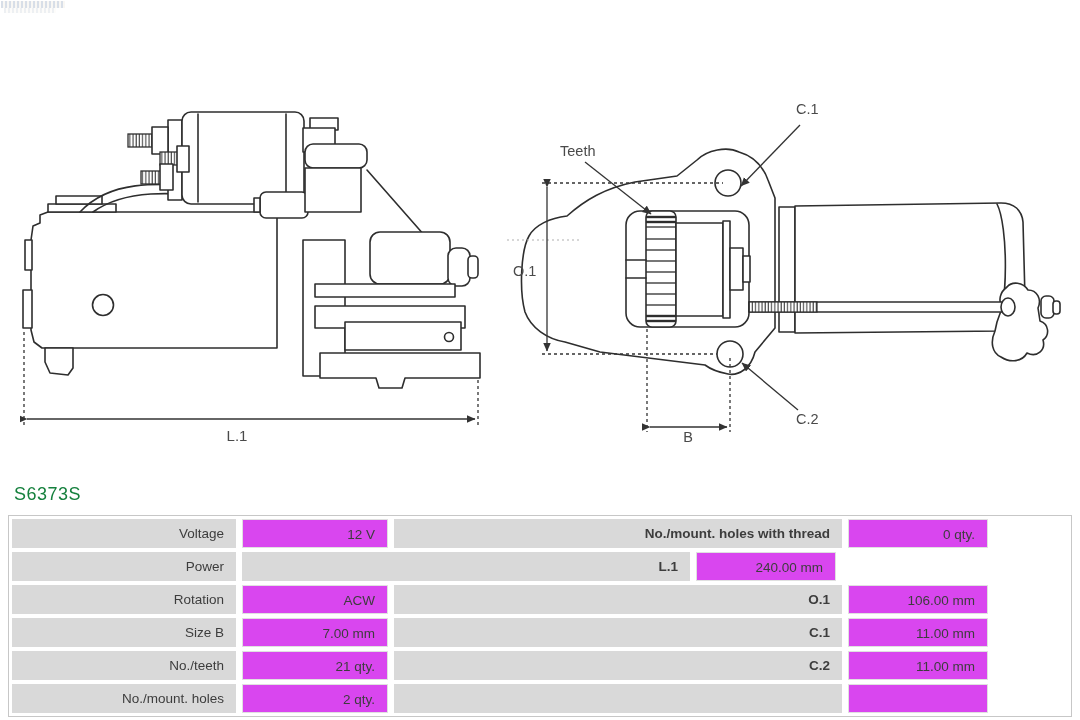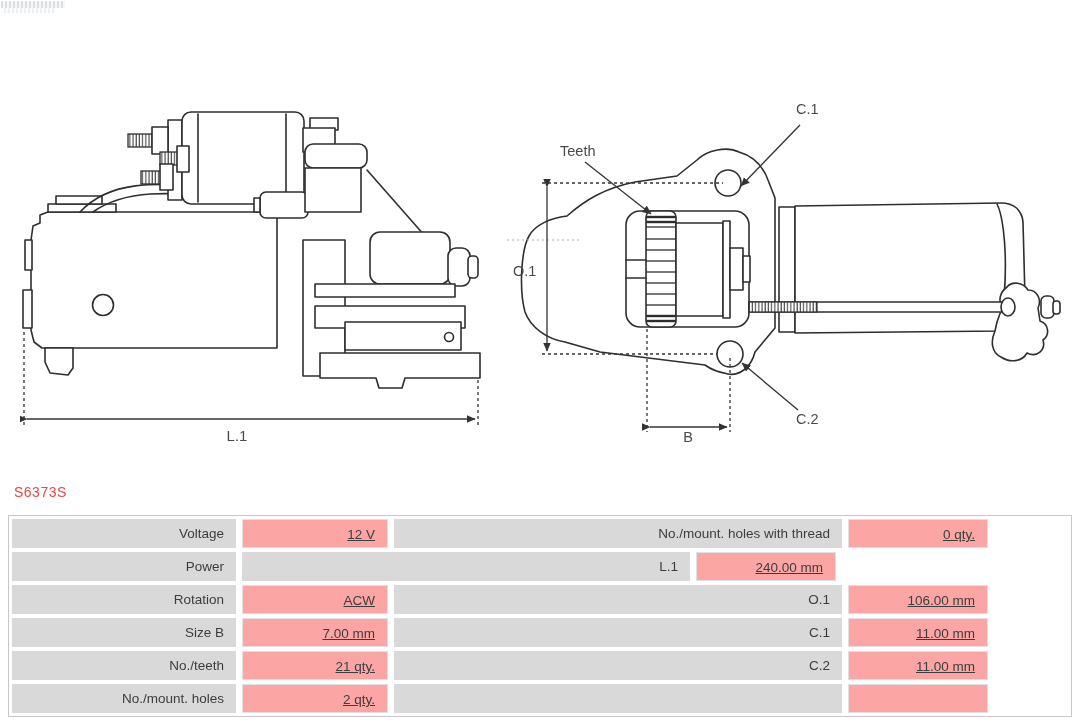--- a/index.html
+++ b/index.html
@@ -5,31 +5,31 @@
   html,body{margin:0;padding:0;background:#fff;}
   .canvas{position:relative;width:1080px;height:720px;background:#fff;overflow:hidden;
           font-family:"Liberation Sans",sans-serif;color:#3c3c3c;}
   .watermark{position:absolute;left:1px;top:1px;width:64px;height:7px;opacity:.45;
     background:repeating-linear-gradient(90deg,rgba(110,135,170,.6) 0 2px,rgba(235,230,220,.7) 2px 4px);}
   .watermark2{position:absolute;left:4px;top:8px;width:52px;height:5px;opacity:.22;
     background:repeating-linear-gradient(90deg,rgba(120,140,160,.6) 0 2px,rgba(240,235,225,.7) 2px 4px);}
   .diagram{position:absolute;}
   #dia-left{left:20px;top:92px;width:480px;height:360px;}
   #dia-right{left:505px;top:90px;width:575px;height:370px;}
-  .part-number{position:absolute;left:14px;top:484px;font-size:14px;font-weight:500;
-               letter-spacing:.5px;color:#ef4444;}
+  .part-number{position:absolute;left:14px;top:484px;font-size:18px;font-weight:500;
+               letter-spacing:.5px;color:#15803d;}
   .spec-table{position:absolute;left:8px;top:515px;width:1064px;box-sizing:border-box;
               border:1px solid #c7c7c7;padding:3px;background:#fff;}
   .spec-row{display:flex;gap:6px;margin-bottom:4px;}
   .spec-row:last-child{margin-bottom:0;align-items:center;}
   .cell{height:29px;line-height:29px;font-size:13.5px;text-align:right;
         padding-right:12px;box-sizing:border-box;white-space:nowrap;overflow:hidden;}
   .lbl{background:#d9d9d9;color:#3d3d3d;}
-  .val{background:#fca5a5;border:1px solid #e0e0e0;color:#3d3d3d;text-decoration:underline;}
-  .w-l1{width:224px;} .w-v1{width:146px;} .w-l2{width:448px;} .w-v2{width:140px;}
+  .val{background:#d946ef;border:1px solid #e0e0e0;color:#3d3d3d;}
+  .w-l1{width:224px;} .w-v1{width:146px;} .w-l2{width:448px;font-weight:bold;} .w-v2{width:140px;}
   svg text{font-family:"Liberation Sans",sans-serif;fill:#4a4a4a;}
   .ln{fill:none;stroke:#2e2e2e;stroke-width:1.6;stroke-linejoin:round;stroke-linecap:round;}
   .lnw{fill:#fff;stroke:#2e2e2e;stroke-width:1.6;stroke-linejoin:round;}
   .dim{fill:none;stroke:#333;stroke-width:1.3;}
   .dot{fill:none;stroke:#333;stroke-width:1.3;stroke-dasharray:3 3;}
   .dotg{fill:none;stroke:#b0b0b0;stroke-width:1.2;stroke-dasharray:2 3;}
 </style>
 </head>
 <body>
 

